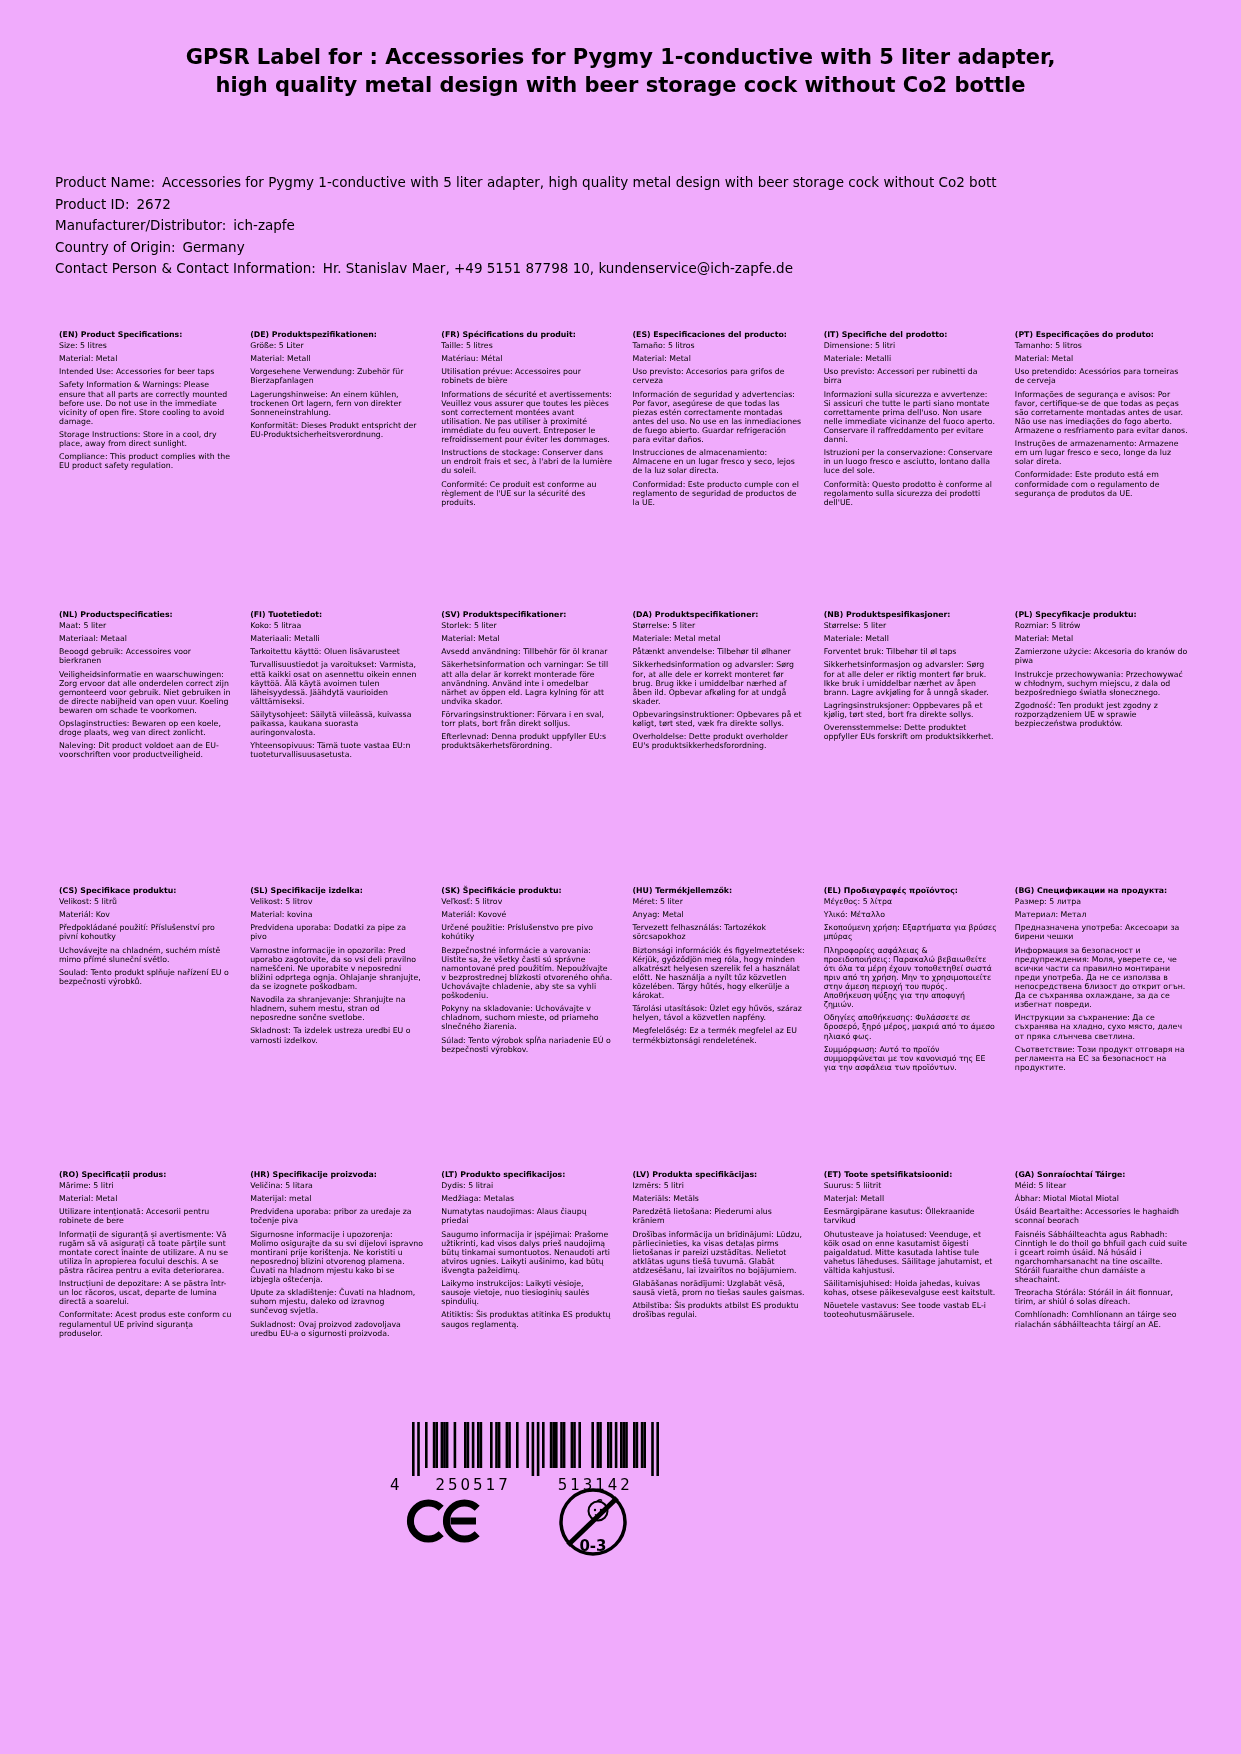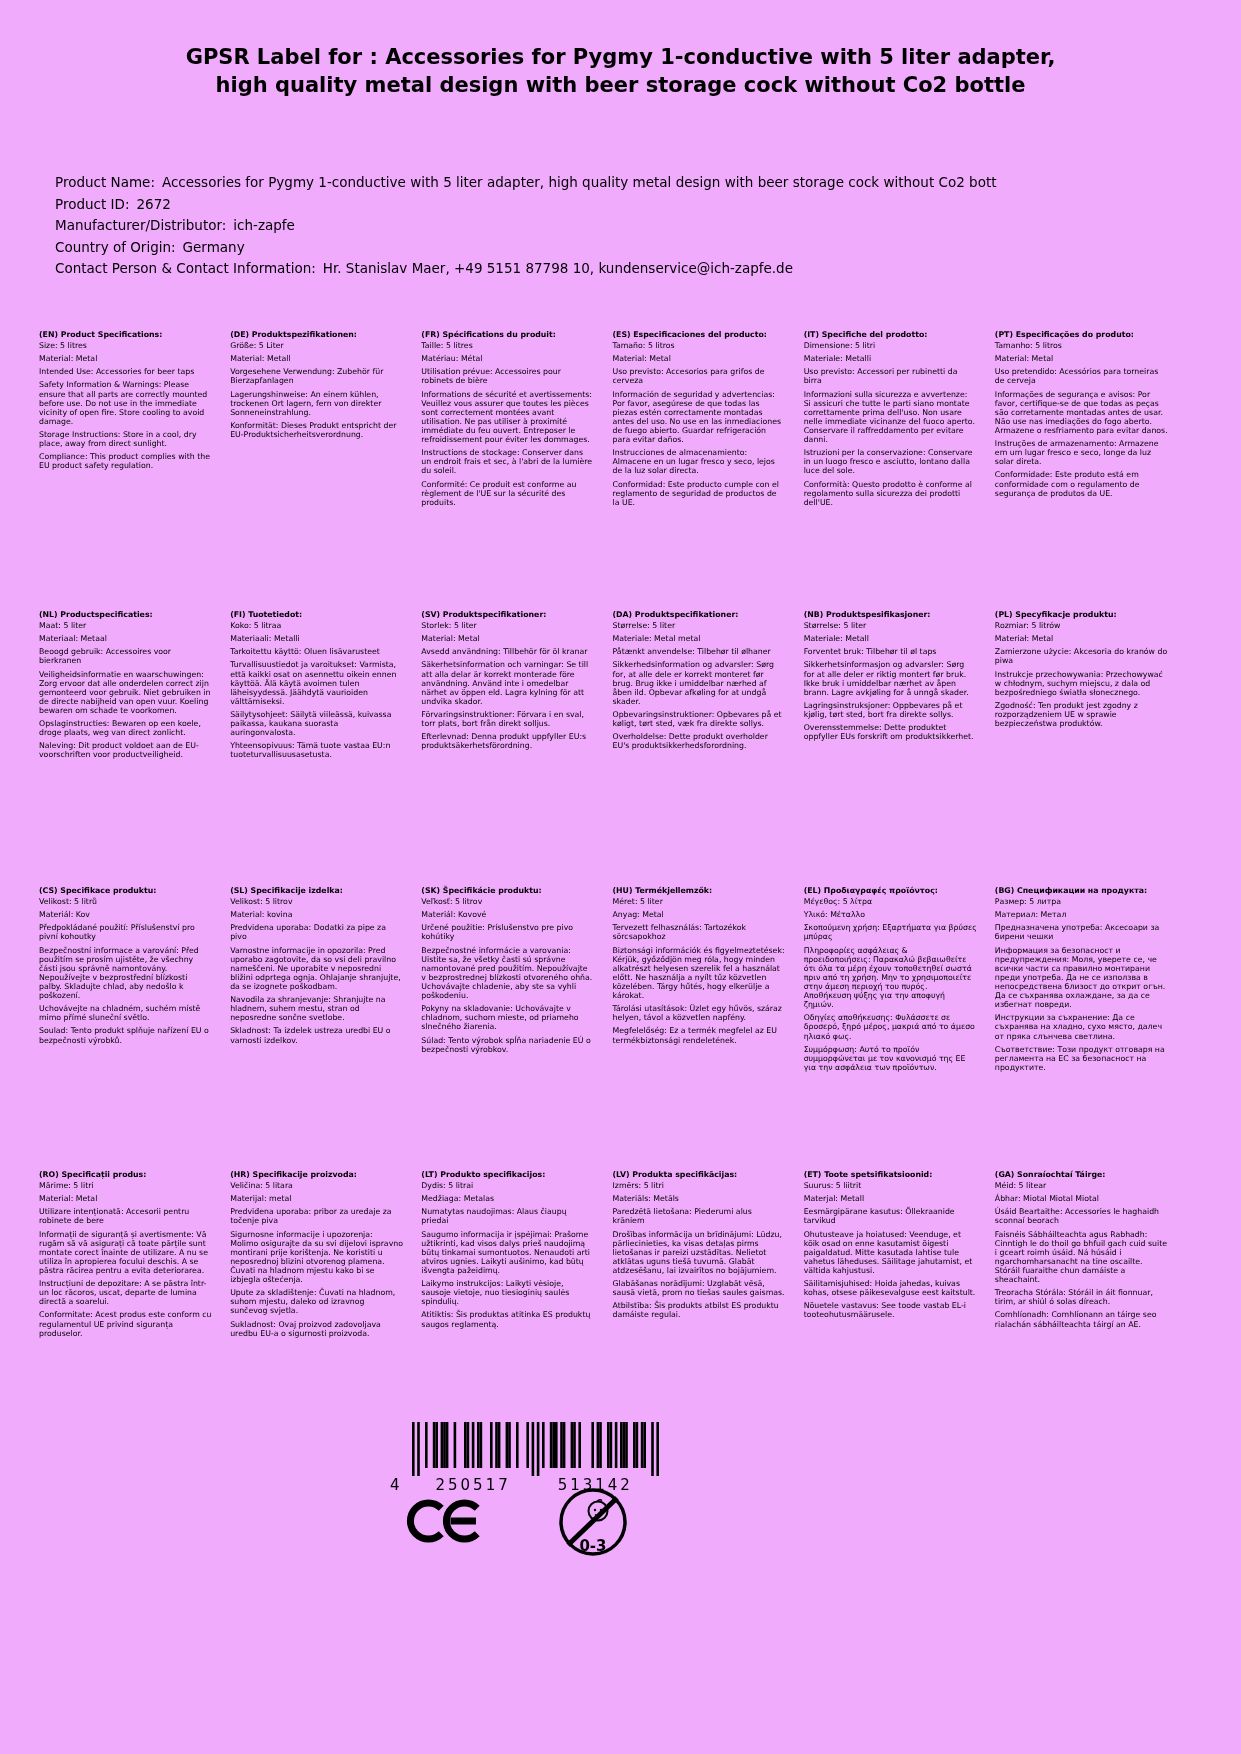--- a/index.html
+++ b/index.html
@@ -15,21 +15,21 @@
     margin:0 auto; max-width:890px;
     text-align:center; font-size:21px; font-weight:bold; line-height:1.32;
   }
   .product-info {
     position:absolute; top:172px; left:55px; right:4px;
     font-size:13.5px; line-height:1.6;
   }
   .info-row { white-space:nowrap; overflow:hidden; }
   .info-label { font-weight:normal; margin-right:7px; }
   .lang-grid {
-    position:absolute; top:330px; left:39px; width:1132px;
+    position:absolute; top:330px; left:59px; width:1132px;
     display:grid; grid-template-columns:repeat(6,1fr); column-gap:15px;
     grid-template-rows:280px 276px 284px auto;
   }
   .spec { font-size:7.8px; line-height:1.17; padding-right:3px; }
   .spec-h { font-weight:bold; margin-bottom:2px; }
   .spec-p { margin-bottom:4px; }
   .barcode { position:absolute; left:386px; top:1422px; }
   .barcode svg { display:block; }
   .barcode rect { fill:#000; }
   .barcode text { font-size:15px; letter-spacing:3px; fill:#000; font-family:"DejaVu Sans",sans-serif; }
@@ -156,21 +156,20 @@
         <div class="spec-p">Materiał: Metal</div>
         <div class="spec-p">Zamierzone użycie: Akcesoria do kranów do piwa</div>
         <div class="spec-p">Instrukcje przechowywania: Przechowywać w chłodnym, suchym miejscu, z dala od bezpośredniego światła słonecznego.</div>
         <div class="spec-p">Zgodność: Ten produkt jest zgodny z rozporządzeniem UE w sprawie bezpieczeństwa produktów.</div>
       </div>
       <div class="spec">
         <div class="spec-h">(CS) Specifikace produktu:</div>
         <div class="spec-p">Velikost: 5 litrů</div>
         <div class="spec-p">Materiál: Kov</div>
         <div class="spec-p">Předpokládané použití: Příslušenství pro pivní kohoutky</div>
-        <div class="spec-p">Bezpečnostní informace a varování: Před použitím se prosím ujistěte, že všechny části jsou správně namontovány. Nepoužívejte v bezprostřední blízkosti palby. Skladujte chlad, aby nedošlo k poškození.</div>
         <div class="spec-p">Uchovávejte na chladném, suchém místě mimo přímé sluneční světlo.</div>
         <div class="spec-p">Soulad: Tento produkt splňuje nařízení EU o bezpečnosti výrobků.</div>
       </div>
       <div class="spec">
         <div class="spec-h">(SL) Specifikacije izdelka:</div>
         <div class="spec-p">Velikost: 5 litrov</div>
         <div class="spec-p">Material: kovina</div>
         <div class="spec-p">Predvidena uporaba: Dodatki za pipe za pivo</div>
         <div class="spec-p">Varnostne informacije in opozorila: Pred uporabo zagotovite, da so vsi deli pravilno nameščeni. Ne uporabite v neposredni bližini odprtega ognja. Ohlajanje shranjujte, da se izognete poškodbam.</div>
         <div class="spec-p">Navodila za shranjevanje: Shranjujte na hladnem, suhem mestu, stran od neposredne sončne svetlobe.</div>
@@ -239,21 +238,21 @@
         <div class="spec-p">Laikymo instrukcijos: Laikyti vėsioje, sausoje vietoje, nuo tiesioginių saulės spindulių.</div>
         <div class="spec-p">Atitiktis: Šis produktas atitinka ES produktų saugos reglamentą.</div>
       </div>
       <div class="spec">
         <div class="spec-h">(LV) Produkta specifikācijas:</div>
         <div class="spec-p">Izmērs: 5 litri</div>
         <div class="spec-p">Materiāls: Metāls</div>
         <div class="spec-p">Paredzētā lietošana: Piederumi alus krāniem</div>
         <div class="spec-p">Drošības informācija un brīdinājumi: Lūdzu, pārliecinieties, ka visas detaļas pirms lietošanas ir pareizi uzstādītas. Nelietot atklātas uguns tiešā tuvumā. Glabāt atdzesēšanu, lai izvairītos no bojājumiem.</div>
         <div class="spec-p">Glabāšanas norādījumi: Uzglabāt vēsā, sausā vietā, prom no tiešas saules gaismas.</div>
-        <div class="spec-p">Atbilstība: Šis produkts atbilst ES produktu damáiste regulai.</div>
+        <div class="spec-p">Atbilstība: Šis produkts atbilst ES produktu drošības regulai.</div>
       </div>
       <div class="spec">
         <div class="spec-h">(ET) Toote spetsifikatsioonid:</div>
         <div class="spec-p">Suurus: 5 liitrit</div>
         <div class="spec-p">Materjal: Metall</div>
         <div class="spec-p">Eesmärgipärane kasutus: Õllekraanide tarvikud</div>
         <div class="spec-p">Ohutusteave ja hoiatused: Veenduge, et kõik osad on enne kasutamist õigesti paigaldatud. Mitte kasutada lahtise tule vahetus läheduses. Säilitage jahutamist, et vältida kahjustusi.</div>
         <div class="spec-p">Säilitamisjuhised: Hoida jahedas, kuivas kohas, otsese päikesevalguse eest kaitstult.</div>
         <div class="spec-p">Nõuetele vastavus: See toode vastab EL-i tooteohutusmäärusele.</div>
       </div>

